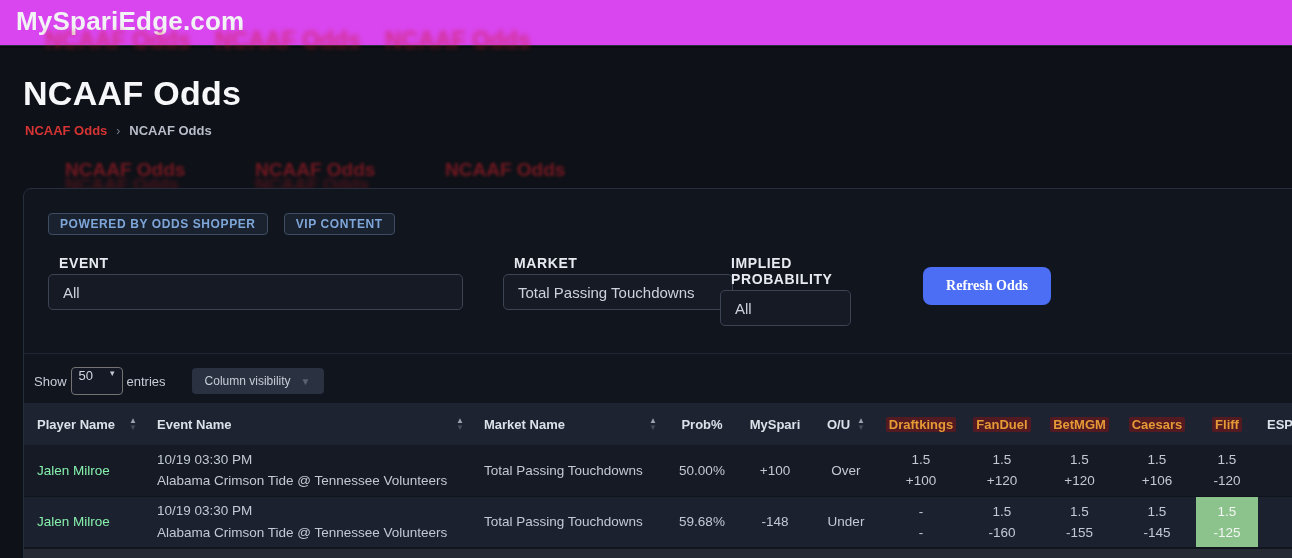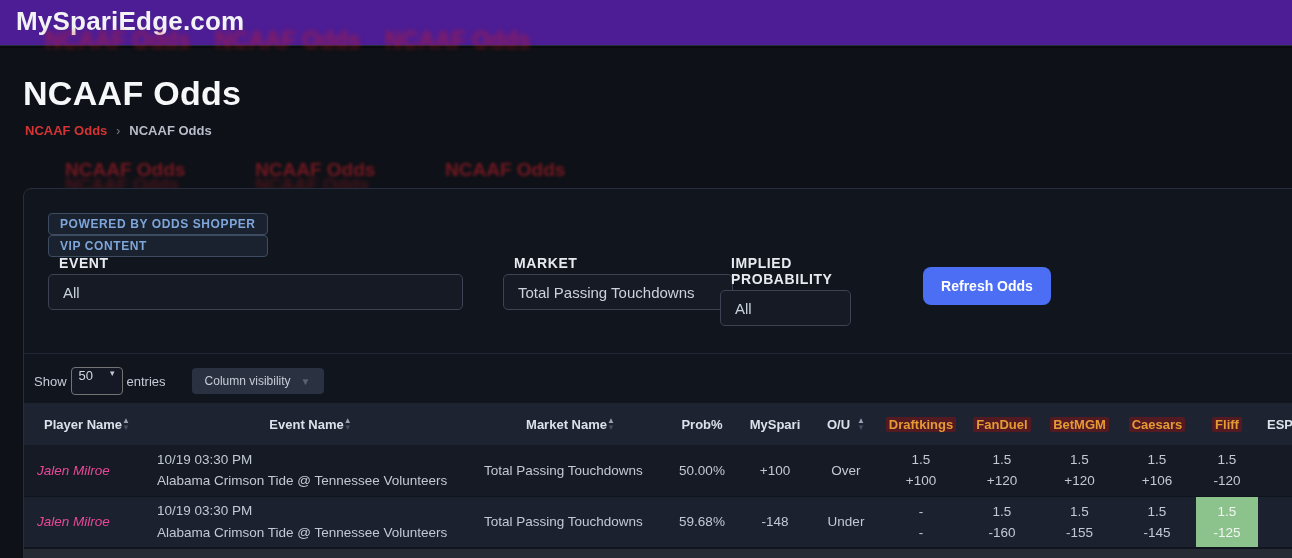--- a/index.html
+++ b/index.html
@@ -7,21 +7,21 @@
   body {
     position:relative;
     background:#0e1117;
     font-family:"Liberation Sans", sans-serif;
     color:#c7cdd8;
   }
 
   
   .topbar {
     position:absolute; top:0; left:0; width:100%; height:45px;
-    background:#4c1d95;
+    background:#d946ef;
     box-shadow:0 1px 0 #272e3e, 0 3px 0 #090b10;
   }
   .brand {
     position:absolute; left:16px; top:6px;
     font-size:26px; font-weight:600; color:#f1f3f5; letter-spacing:.2px;
   }
 
   
   .ghosts { position:absolute; inset:0; pointer-events:none; }
   .ghost {
@@ -52,21 +52,21 @@
   .breadcrumb .crumb-sep { color:#79828f; font-size:12px; }
   .breadcrumb .crumb-current { color:#b7bdc9; font-weight:600; }
 
   
   .card {
     position:absolute; left:23px; top:188px; width:1360px; height:680px;
     background:#11151e;
     border:1px solid #262d3c; border-radius:8px;
   }
 
-  .badge-row { position:absolute; left:24px; top:24px; display:flex; gap:0;flex-direction:column; }
+  .badge-row { position:absolute; left:24px; top:24px; display:flex; gap:16px; }
   .badge {
     display:inline-flex; align-items:center;
     background:#1a2230; border:1px solid #3e4c61; border-radius:4px;
     padding:3px 11px; font-size:12px; font-weight:700;
     color:#7ea6d8; letter-spacing:.6px;
   }
 
   .filter-group { position:absolute; }
   .filter-label {
     display:block; margin-left:11px; margin-bottom:3px;
@@ -79,21 +79,21 @@
     padding:0 14px; outline:none;
   }
   .fg-event  { left:24px;  top:66px; width:415px; }
   .fg-market { left:479px; top:66px; width:230px; }
   .fg-prob   { left:696px; top:66px; width:131px; }
 
   .refresh-btn {
     position:absolute; left:899px; top:78px; width:128px; height:38px;
     background:#4c6ef5; border:none; border-radius:8px;
     color:#ffffff; font-size:14px; font-weight:700;
-    font-family:Liberation Sans, sans-serif; cursor:pointer;
+    font-family:Liberation Serif, serif; cursor:pointer;
   }
 
   .card-divider { position:absolute; top:164px; left:0; right:0; border-top:1px solid #1e2534; }
 
   
   .controls {
     position:absolute; top:177px; left:10px; height:30px;
     display:flex; align-items:center; gap:4px; font-size:13px; color:#c6ccd6;
   }
   .entries-select {
@@ -111,38 +111,38 @@
     cursor:pointer;
   }
   .colvis-btn .caret { font-size:10px; color:#596070; }
 
   
   .table-wrap { position:absolute; top:214px; left:0; width:1360px; }
   table { width:1360px; border-collapse:collapse; table-layout:fixed; }
   thead tr { background:#1d2331; height:42px; }
   th { font-size:13px; font-weight:700; color:#dce1e9; }
   .th-inner { display:flex; align-items:center; }
-  .th-left .th-inner { justify-content:center; padding-right:10px; }
+  .th-left .th-inner { justify-content:space-between; padding-right:10px; }
   .th-center .th-inner { justify-content:center; gap:7px; }
   th.c1 .th-inner { padding-left:13px; }
   th.c2 .th-inner, th.c3 .th-inner { padding-left:10px; }
   th.c12 .th-inner { justify-content:flex-start; padding-left:9px; }
   .sort { display:inline-flex; flex-direction:column; line-height:7px; font-size:8px; }
   .sort .up { color:#9aa3b3; }
   .sort .dn { color:#454d5e; }
   .hl {
     background:rgba(128,20,22,.55); color:#e69a36;
     padding:0 3px; border-radius:2px;
   }
   tbody tr { height:51px; }
   tbody tr.r0 { background:#151a25; }
   tbody tr.r1 { background:#1b212e; border-top:1px solid #10141c; }
   td { font-size:13.5px; color:#c3c9d4; vertical-align:middle; }
   td.cell-player { padding-left:13px; }
-  .player-link { color:#ec4899; cursor:pointer;font-style:italic; }
+  .player-link { color:#86efac; cursor:pointer; }
   td.cell-event { padding-left:10px; line-height:21.5px; }
   td.cell-market { padding-left:10px; }
   td.center { text-align:center; }
   td.two-line { line-height:21px; text-align:center; }
   td.best { background:#8cc28c; color:#f2f6f2; }
   .footer-strip { width:1360px; height:12px; margin-top:2px; background:#262b34; }
 </style>
 </head>
 <body>
 

